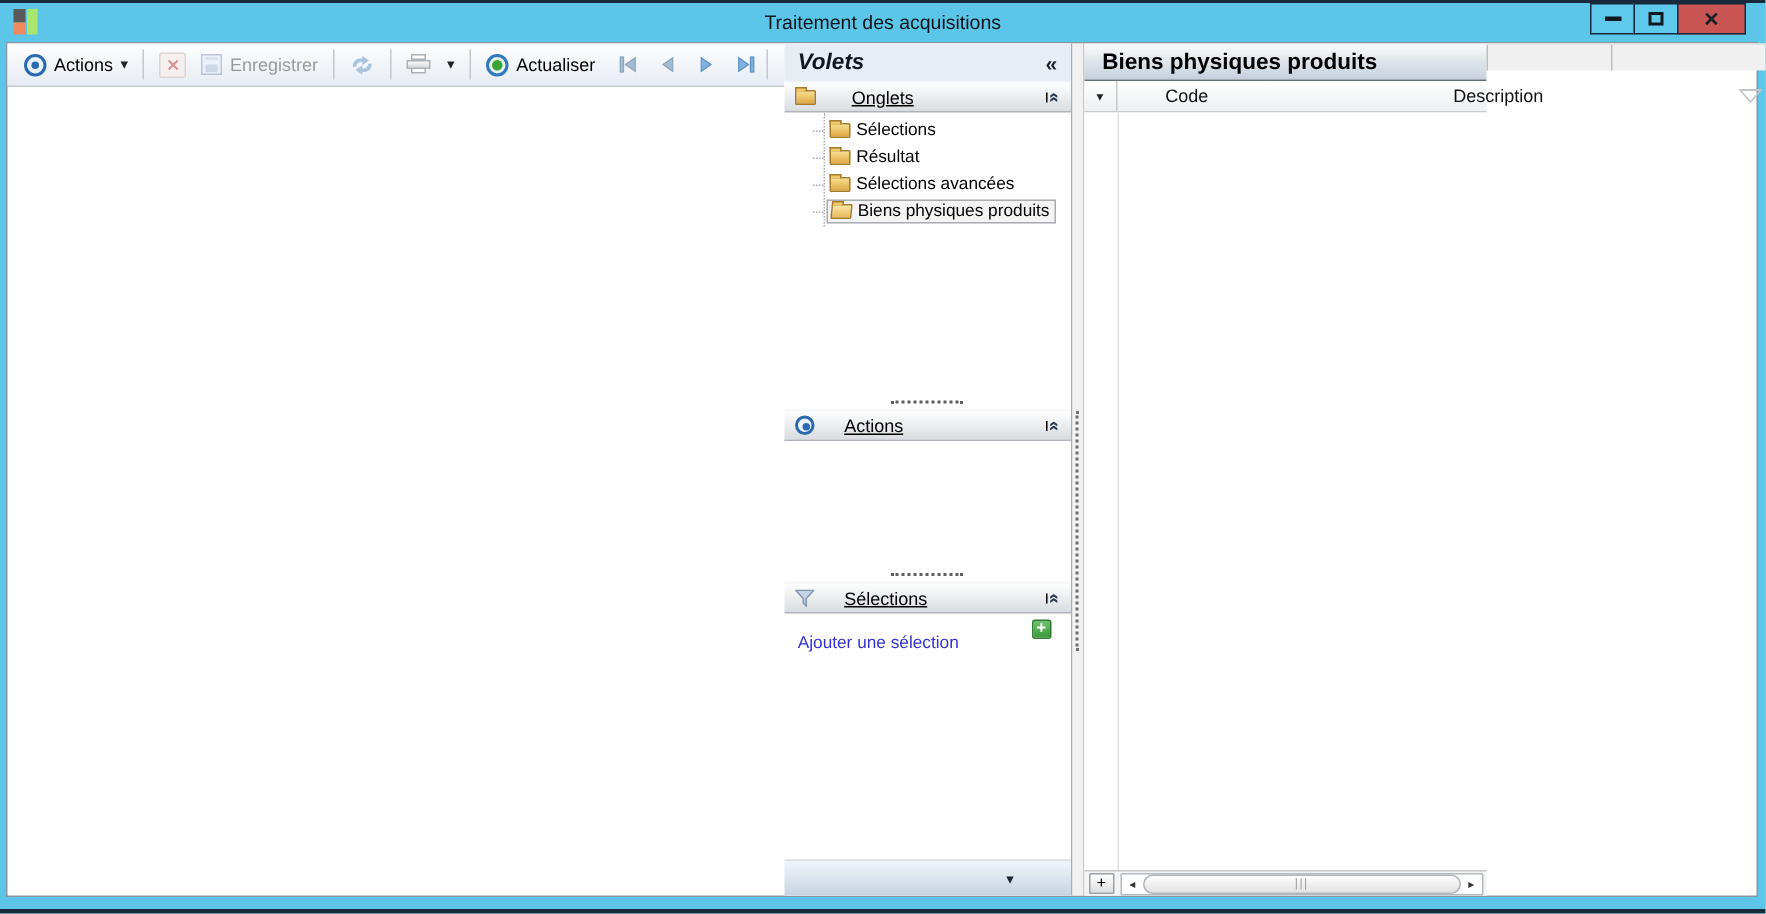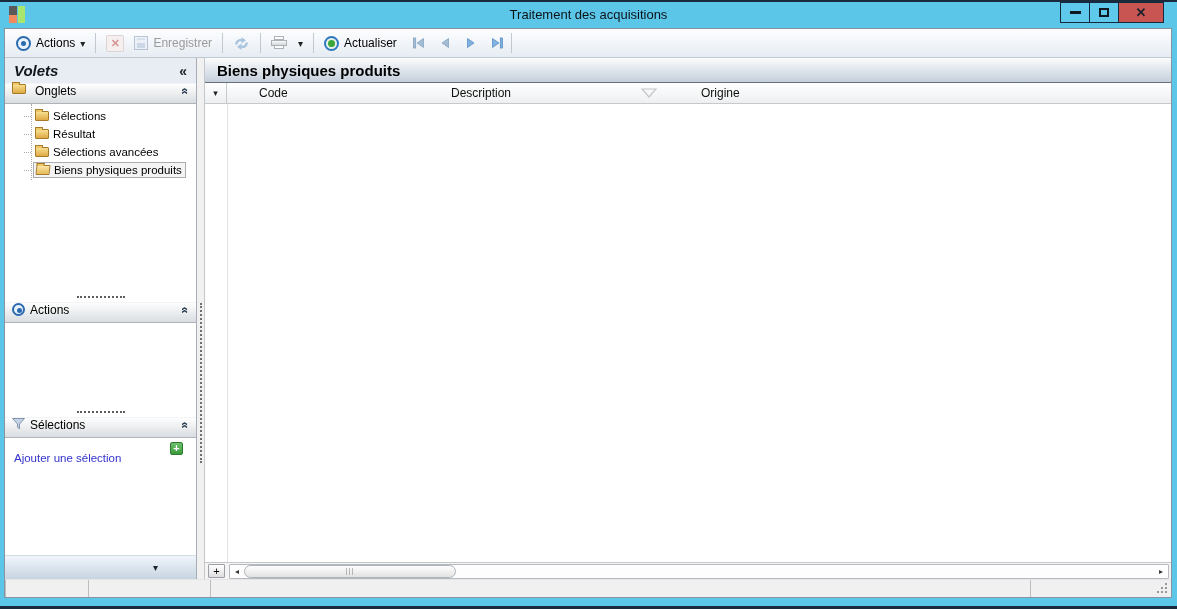--- a/index.html
+++ b/index.html
@@ -17,21 +17,21 @@
   .title-text { position:absolute; left:0; right:0; top:0; height:26px; line-height:25px; text-align:center; font-size:13px; color:#0D1318; }
   .win-controls { position:absolute; right:13px; top:0; display:flex; }
   .wbtn { height:21px; border:1px solid #16283C; margin-left:-1px; display:flex; align-items:center; justify-content:center; background:#5EC9EA; cursor:pointer; }
   .wbtn.min, .wbtn.max { width:30px; }
   .wbtn.close { width:46px; background:#C85552; }
   .min-glyph { width:11px; height:3px; background:#101820; }
   .max-glyph { width:10px; height:9px; border:2px solid #101820; background:transparent; }
   .close-glyph { font-size:13px; font-weight:bold; color:#17202A; }
 
   
-  .client { position:absolute; top:28px; left:4px; right:5px; bottom:11px; background:#FFF; border:1px solid #8795A3; display:flex; flex-direction:column; }
+  .client { position:absolute; top:28px; left:4px; right:5px; bottom:11px; background:#FFF; border:1px solid #8795A3; display:flex; flex-direction:row; }
 
   
   .toolbar { height:29px; flex:0 0 29px; background:linear-gradient(#FDFEFF,#E6ECF3); border-bottom:1px solid #C2C8CF; display:flex; align-items:center; padding:0 6px; font-size:12px; }
   .tb-sep { width:1px; height:20px; background:#C2C8CF; margin:0 5px; }
   .tb-btn { display:flex; align-items:center; gap:5px; padding:2px 5px; border-radius:2px; cursor:pointer; white-space:nowrap; }
   .tb-btn.disabled { color:#9A9A9A; cursor:default; }
   .donut { width:15px; height:15px; border-radius:50%; border:2px solid #2A6AB0; background:#EAF2FA; position:relative; }
   .donut::after { content:''; position:absolute; left:3px; top:3px; width:5px; height:5px; border-radius:50%; background:#2A6AB0; }
   .dd-arrow { font-size:10px; color:#222; }
   .del-box { width:18px; height:17px; border:1px solid #DFD3D3; background:#F6EFEF; display:flex; align-items:center; justify-content:center; border-radius:2px; }
@@ -49,21 +49,21 @@
   .nav-btn { width:18px; height:16px; display:flex; align-items:center; justify-content:center; cursor:pointer; }
 
   
   .body { flex:1; display:flex; min-height:0; }
 
   
   .sidebar { width:192px; flex:0 0 192px; background:#FFF; border-right:1px solid #A6ADB4; display:flex; flex-direction:column; }
   .volets-header { height:25px; flex:0 0 25px; background:#E7EDF3; display:flex; align-items:center; padding:0 9px; }
   .volets-title { font-weight:bold; font-size:15px; color:#10171E; flex:1;font-style:italic; }
   .collapse-glyph { font-weight:bold; font-size:14px; color:#16202C; cursor:pointer; }
-  .sec-header { height:21px; flex:0 0 21px; background:linear-gradient(#FEFEFE,#D9DDE1); border-top:1px solid #F2F4F6; border-bottom:1px solid #AEB4BA; display:flex; align-items:flex-start; padding:0 7px; gap:5px; font-size:12px; color:#000; }
+  .sec-header { height:21px; flex:0 0 21px; background:linear-gradient(#FEFEFE,#D9DDE1); border-top:1px solid #F2F4F6; border-bottom:1px solid #AEB4BA; display:flex; align-items:center; padding:0 7px; gap:20px; font-size:12px; color:#000;text-decoration:underline; }
   .sec-label { flex:1; }
   .chev-up { display:inline-block; transform:rotate(90deg); font-weight:bold; font-size:12px; color:#26394E; cursor:pointer; }
   .tree { padding:3px 0 0 0; position:relative; }
   .tree::before { content:''; position:absolute; left:26px; top:0; height:76px; border-left:1px dotted #ABABAB; }
   .tree-item { height:18px; display:flex; align-items:center; padding-left:19px; font-size:11.5px; color:#000; cursor:pointer; position:relative; }
   .tree-conn { width:7px; border-top:1px dotted #ABABAB; margin-right:2px; }
   .tree-sel-wrap { display:flex; align-items:center; padding:1px 3px 1px 2px; }
   .tree-item.selected .tree-sel-wrap { border:1px solid #A9ACB0; background:#F4F4F4; }
   .folder { width:14px; height:10px; position:relative; background:linear-gradient(#F7DE8E,#DFA944); border:1px solid #A87B28; border-radius:1px; margin-right:4px; flex:0 0 14px; }
   .folder::before { content:''; position:absolute; top:-3px; left:-1px; width:6px; height:2px; background:#EDC96A; border:1px solid #A87B28; border-bottom:none; }

